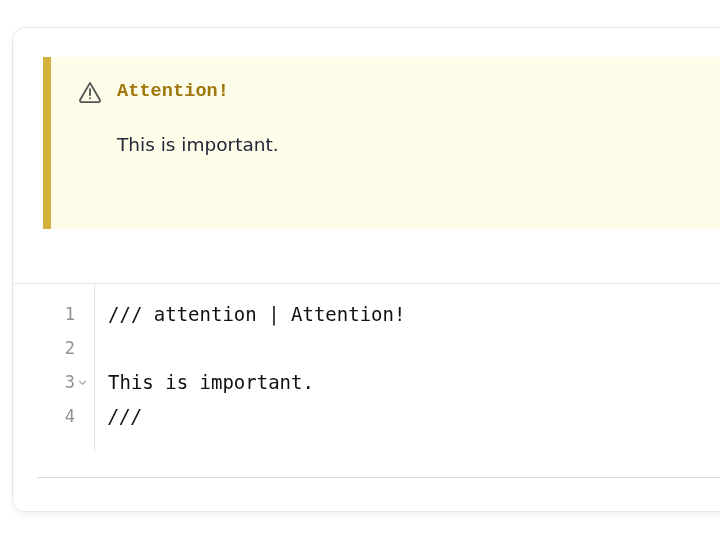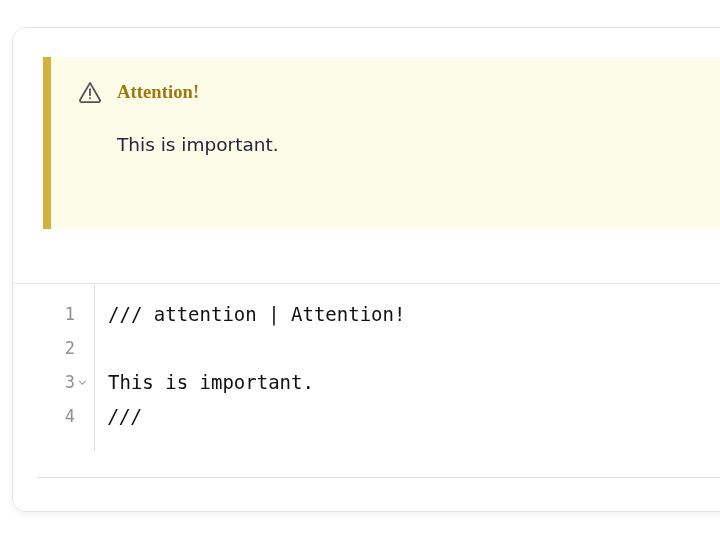--- a/index.html
+++ b/index.html
@@ -65,21 +65,21 @@
   }
 
   .warn-icon {
     width: 26px;
     height: 26px;
     flex: 0 0 26px;
     display: block;
   }
 
   .admonition-title {
-    font-family: Liberation Serif, serif;
+    font-family: Liberation Mono, monospace;
     font-size: 18.5px;
     font-weight: bold;
     color: #9e780d;
     letter-spacing: 0.1px;
     line-height: 1;
     white-space: nowrap;
   }
 
   .admonition-body {
     margin-top: 26px;

